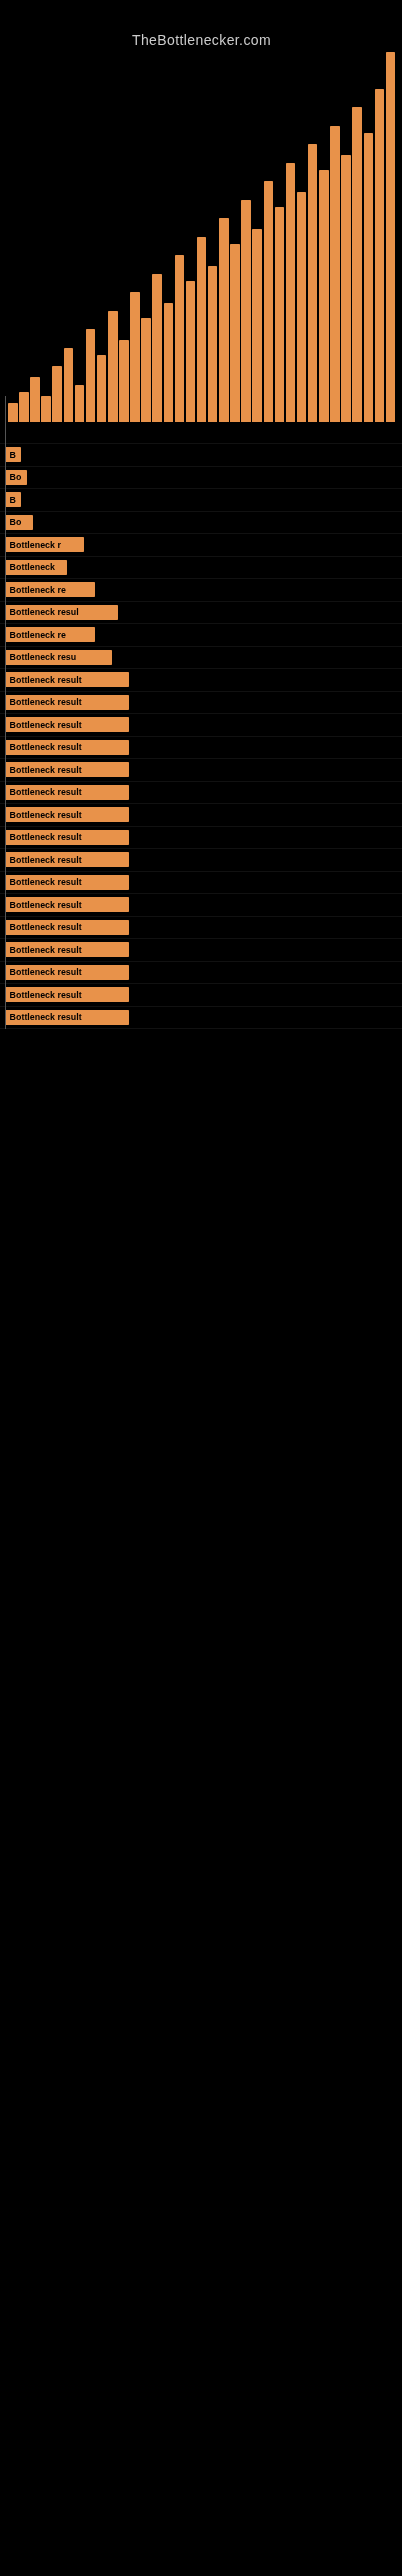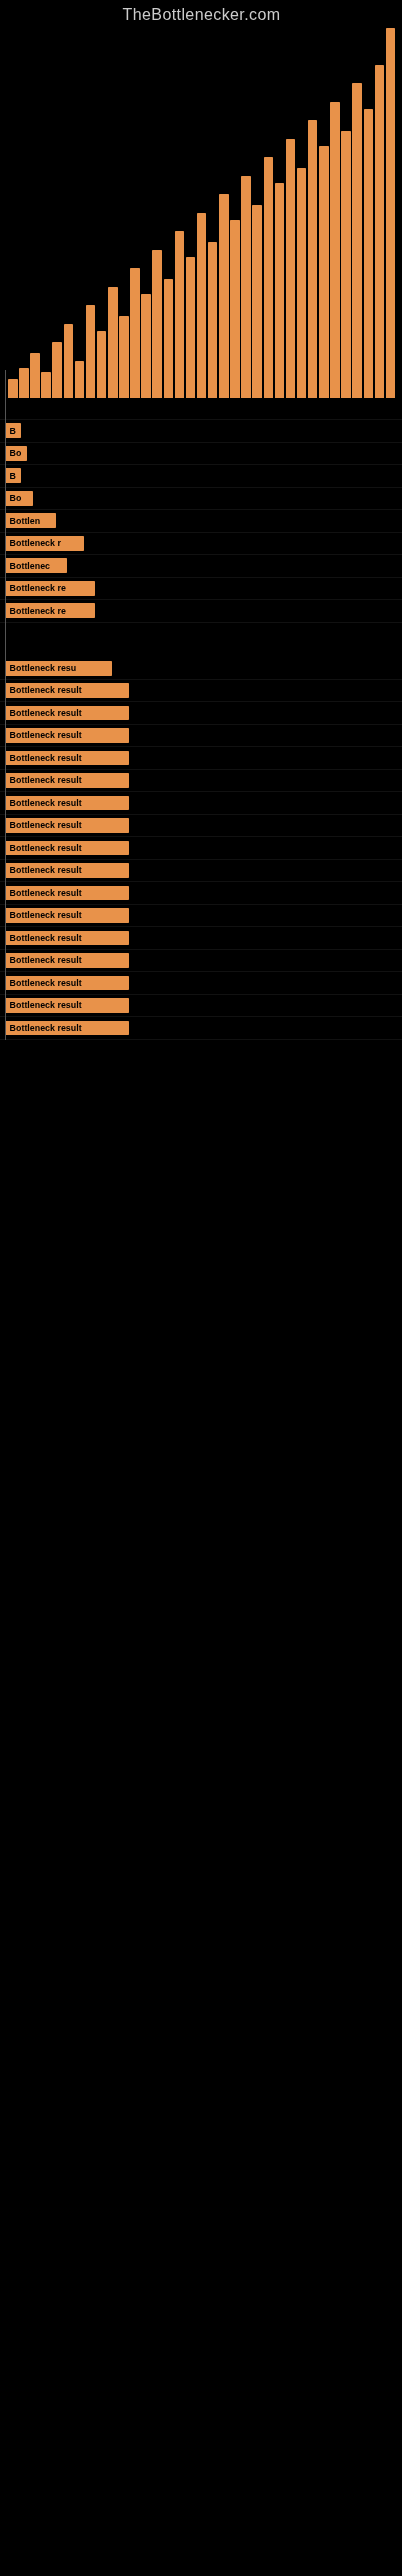--- a/index.html
+++ b/index.html
@@ -7,24 +7,25 @@
       background-color: #000;
       width: 403px;
       min-height: 2576px;
       font-family: Arial, sans-serif;
       position: relative;
       overflow-x: hidden;
     }
 
     .site-title {
       color: #ccc;
-      font-size: 16px;
+      font-size: 14px;
       text-align: center;
       padding: 6.4px 0 3.2px 0;
       letter-spacing: 0.4px;
+      margin-top: 26px;
     }
 
     .chart-area {
       width: 100%;
       height: 370px;
       background: #000;
       position: relative;
     }
 
     
@@ -143,36 +144,36 @@
       <div class="result-item">
         <span class="result-label" style="min-width: 22.5px;">Bo</span>
       </div>
       <div class="result-item">
         <span class="result-label" style="min-width: 14px;">B</span>
       </div>
       <div class="result-item">
         <span class="result-label" style="min-width: 28px;">Bo</span>
       </div>
       <div class="result-item">
-        <span class="result-label" style="min-width: 51px;">Bottlen</span>
-      </div>
-      <div class="result-item">
         <span class="result-label" style="min-width: 79px;">Bottleneck r</span>
       </div>
       <div class="result-item">
-        <span class="result-label" style="min-width: 62px;">Bottlenec</span>
+        <span class="result-label" style="min-width: 62px;">Bottleneck</span>
       </div>
       <div class="result-item">
         <span class="result-label" style="min-width: 90px;">Bottleneck re</span>
       </div>
       <div class="result-item">
+        <span class="result-label" style="min-width: 113px;">Bottleneck resul</span>
+      </div>
+      <div class="result-item">
         <span class="result-label" style="min-width: 90px;">Bottleneck re</span>
       </div>
       <div class="result-item">
-        <span class="result-label" style="min-width: 107px; margin-top: 35px;">Bottleneck resu</span>
+        <span class="result-label" style="min-width: 107px;">Bottleneck resu</span>
       </div>
       <div class="result-item">
         <span class="result-label" style="min-width: 124px;">Bottleneck result</span>
       </div>
       <div class="result-item">
         <span class="result-label" style="min-width: 124px;">Bottleneck result</span>
       </div>
       <div class="result-item">
         <span class="result-label" style="min-width: 124px;">Bottleneck result</span>
       </div>

